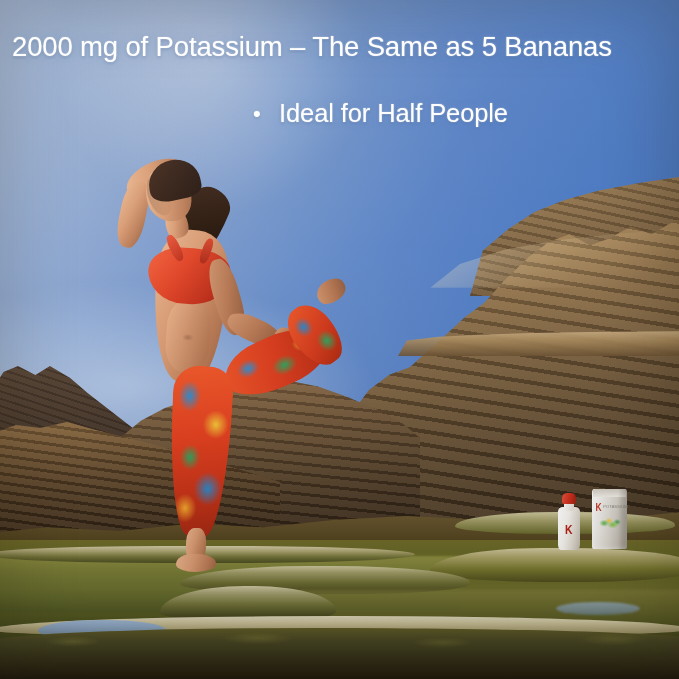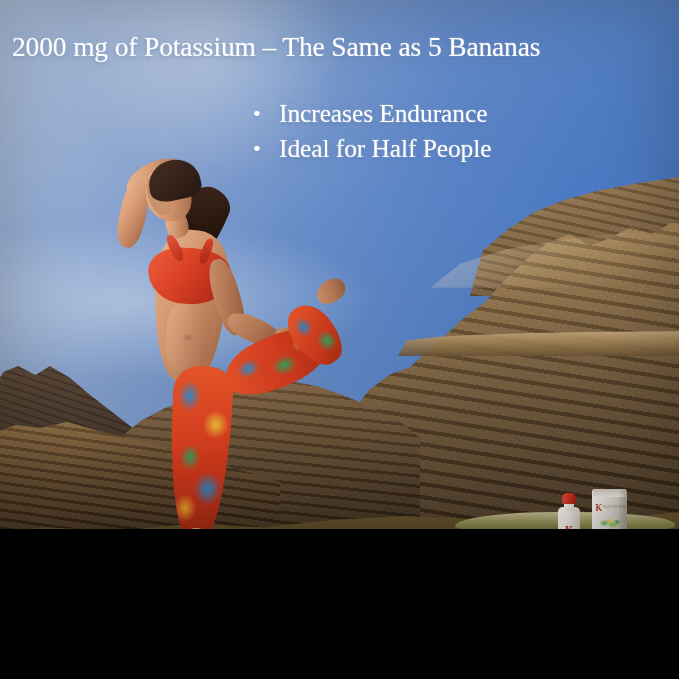--- a/index.html
+++ b/index.html
@@ -4,23 +4,23 @@
 <title>Potassium Supplement Advertisement</title>
 <style>
   html, body {
     margin: 0;
     padding: 0;
     background: #000;
   }
   #ad {
     position: relative;
     width: 679px;
-    height: 529px;
+    height: 679px;
     overflow: hidden;
-    font-family: Liberation Serif, serif;
+    font-family: Liberation Sans, sans-serif;
     background: #5a86c4;
   }
 
   
   .sky {
     position: absolute;
     inset: 0;
     background:
       linear-gradient(100deg,
         #9db4d8 0%,
@@ -617,17 +617,16 @@
     <div class="pouch-label-txt">POTASSIUM</div>
     <div class="pouch-art"></div>
     <div class="pouch-shade"></div>
   </div>
 
   <div class="warm-grade"></div>
   <div class="vignette"></div>
 
   <div class="headline">2000 mg of Potassium – The Same as 5 Bananas</div>
   <ul class="bullets">
-    <li>Increases Endurance</li>
     <li>Ideal for Half People</li>
   </ul>
 
 </div>
 
 </body></html>

